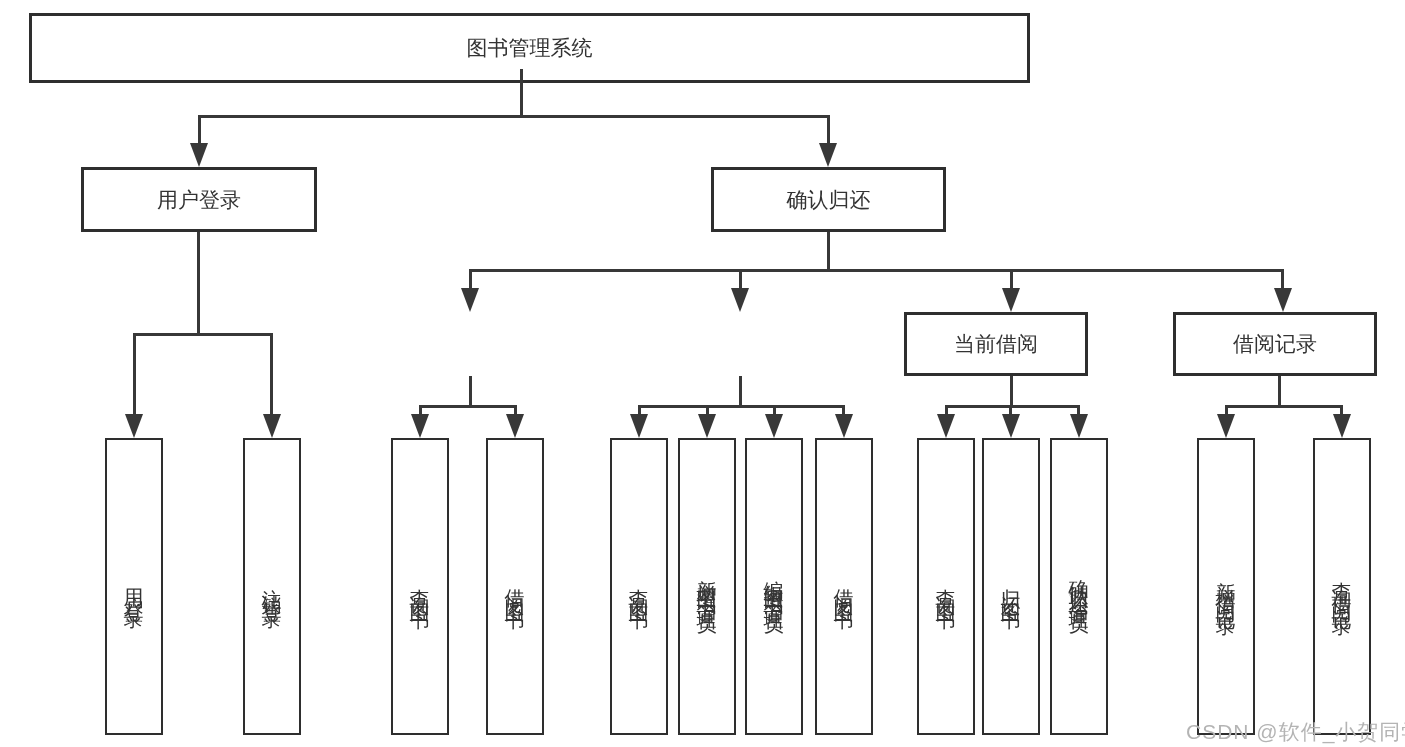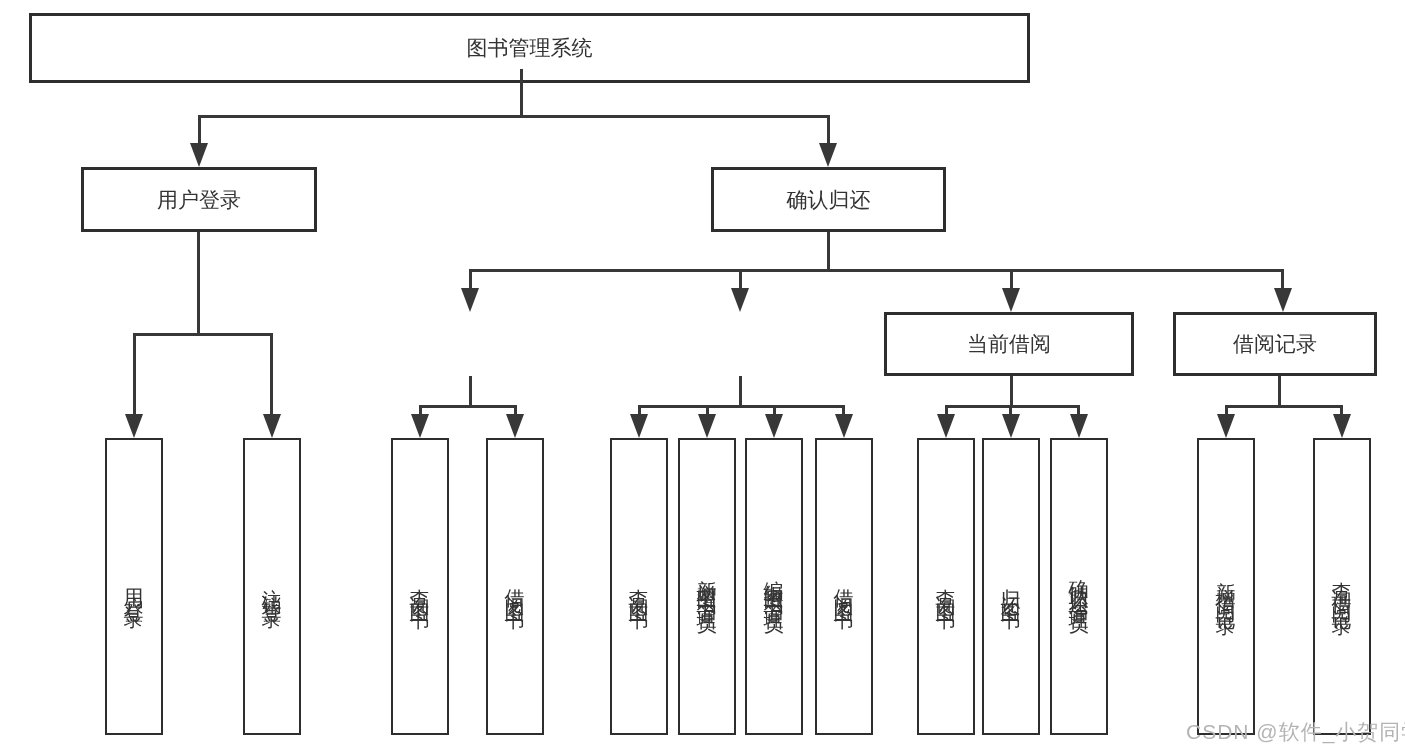--- a/index.html
+++ b/index.html
@@ -61,21 +61,21 @@
   <div class="hline" style="left:469px;top:269px;width:815px"></div>
   <div class="vline" style="left:469px;top:269px;height:28px"></div>
   <div class="vline" style="left:739px;top:269px;height:28px"></div>
   <div class="vline" style="left:1010px;top:269px;height:28px"></div>
   <div class="vline" style="left:1281px;top:269px;height:28px"></div>
   <div class="arrow" style="left:461px;top:288px"></div>
   <div class="arrow" style="left:731px;top:288px"></div>
   <div class="arrow" style="left:1002px;top:288px"></div>
   <div class="arrow" style="left:1274px;top:288px"></div>
 
-  <div class="box l3" style="left:884px;width:250px">当前借阅</div>
+  <div class="box l3" style="left:904px;width:184px">当前借阅</div>
   <div class="box l3" style="left:1173px;width:204px">借阅记录</div>
 
   <div class="vline" style="left:469px;top:376px;height:31px"></div>
   <div class="hline" style="left:419px;top:405px;width:97px"></div>
   <div class="vline" style="left:419px;top:405px;height:12px"></div>
   <div class="vline" style="left:514px;top:405px;height:12px"></div>
   <div class="arrow" style="left:411px;top:414px"></div>
   <div class="arrow" style="left:506px;top:414px"></div>
 
   <div class="vline" style="left:739px;top:376px;height:31px"></div>

